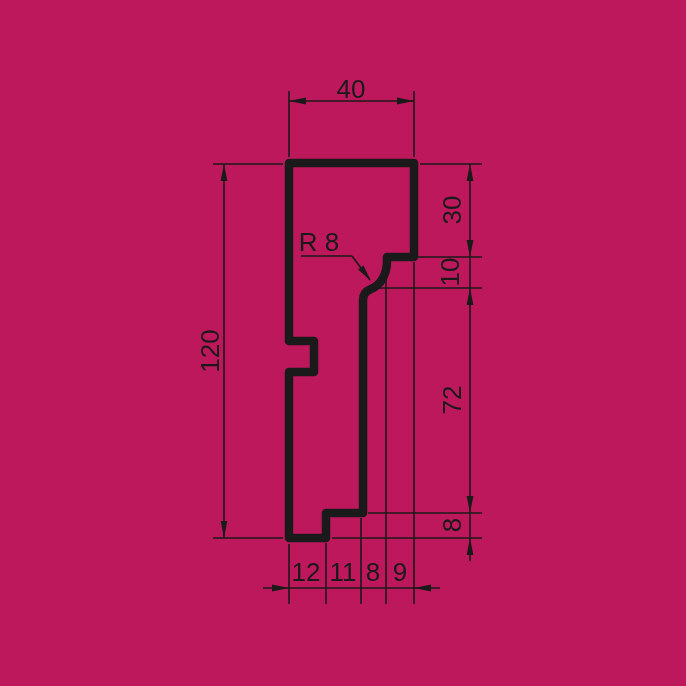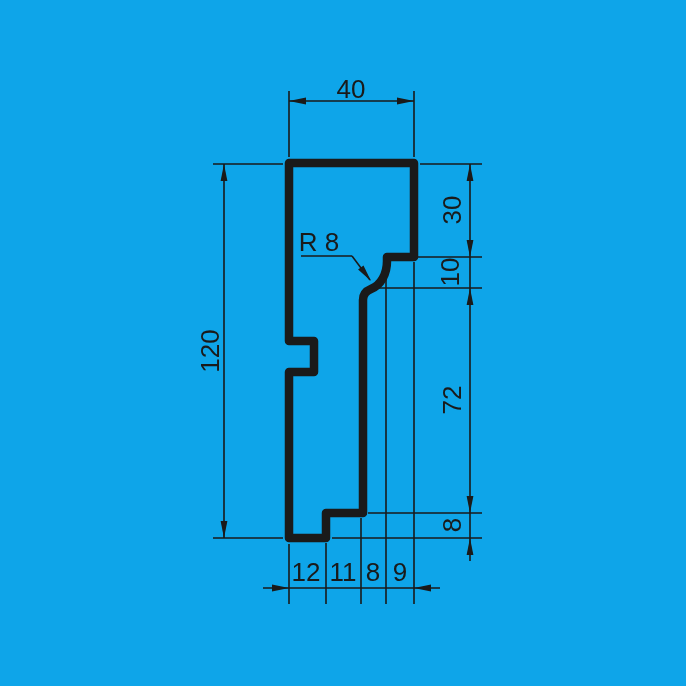--- a/index.html
+++ b/index.html
@@ -1,19 +1,19 @@
 <!DOCTYPE html>
 <html><head>
 <meta charset="utf-8">
 <style>
   html,body{margin:0;padding:0;background:#ffffff;}
   .canvas{
     position:relative;
     width:686px;height:686px;
-    background:#0ea5e9;
+    background:#be185d;
     overflow:hidden;
     font-family:"Liberation Sans", sans-serif;
   }
   .canvas svg{position:absolute;left:0;top:0;}
   text.dim-label{
     font-family:"Liberation Sans", sans-serif;
     font-size:26px;
     fill:#1a1a1a;
   }
 </style>

